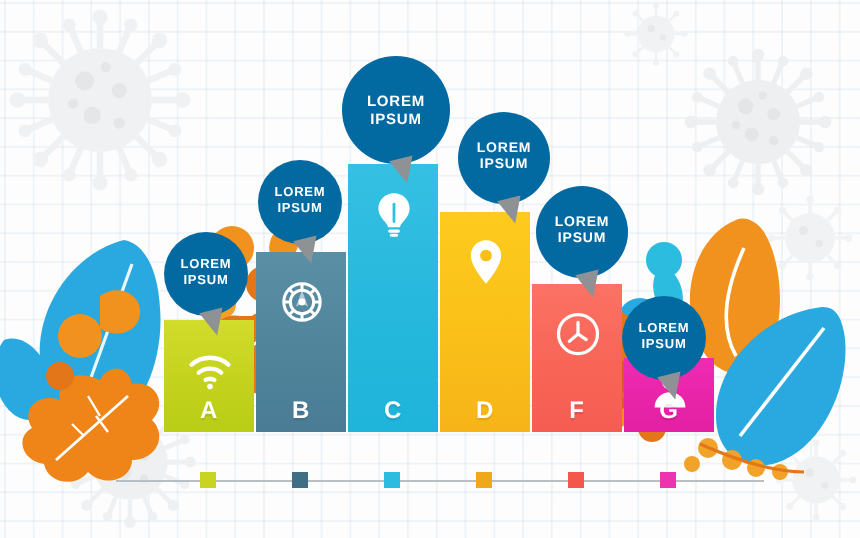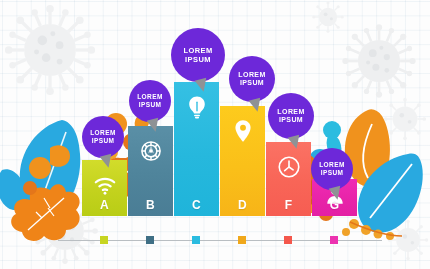--- a/index.html
+++ b/index.html
@@ -44,21 +44,21 @@
   .bar-label {
     position:absolute; bottom:4px; left:50%; transform:translateX(-50%);
     color:#ffffff; font-size:12px; font-weight:bold; letter-spacing:0.3px;
     text-shadow:0 1px 1px rgba(0,0,0,0.12);
   }
 
   
   .callout { position:absolute; }
   .bubble {
     width:46px; height:46px; border-radius:50%;
-    background:#6d28d9;
+    background:#0369a1;
     display:flex; flex-direction:column; align-items:center; justify-content:center;
     color:#ffffff; font-size:7px; font-weight:bold; line-height:8.5px;
     letter-spacing:0.4px; text-align:center;
     position:relative; z-index:2;
   }
   .bubble.big { width:54px; height:54px; font-size:7.5px; line-height:9.5px; }
   .bubble.sm  { width:42px; height:42px; font-size:6.5px; line-height:8px; }
   .tail {
     position:absolute; width:0; height:0; z-index:1;
     border-left:6px solid transparent;

